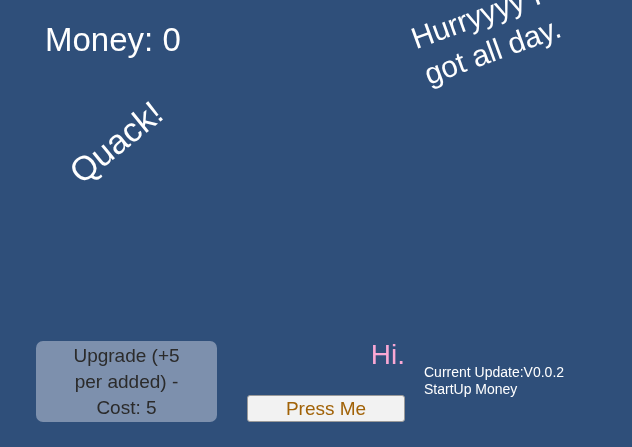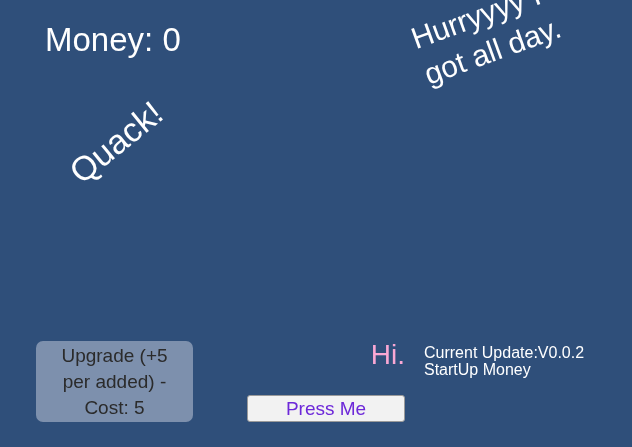--- a/index.html
+++ b/index.html
@@ -59,21 +59,21 @@
     color: #ffffff;
     transform: rotate(-20deg);
     transform-origin: left top;
   }
 
   
   .upgrade-button {
     position: absolute;
     left: 36px;
     top: 341px;
-    width: 157px;
+    width: 181px;
     height: 81px;
     background: #7d90ad;
     border: none;
     border-radius: 7px;
     color: #2b2b2b;
     font-family: "Liberation Sans", sans-serif;
     font-size: 19px;
     line-height: 26px;
     text-align: center;
     padding: 0 6px;
@@ -100,37 +100,37 @@
   }
   .press-button {
     position: absolute;
     left: 247px;
     top: 395px;
     width: 158px;
     height: 27px;
     background: #f2f2f2;
     border: 1px solid #9a9a9a;
     border-radius: 3px;
-    color: #6d28d9;
+    color: #a16207;
     font-family: "Liberation Sans", sans-serif;
     font-size: 19px;
     line-height: 19px;
     text-align: center;
     box-sizing: border-box;
     padding: 0;
     cursor: pointer;
   }
 
   
   .update-notes {
     position: absolute;
     left: 424px;
-    top: 344px;
+    top: 364px;
     width: 200px;
-    font-size: 16px;
+    font-size: 14px;
     line-height: 17px;
     color: #ffffff;
   }
   .update-notes span {
     display: block;
     white-space: nowrap;
   }
 </style>
 </head>
 <body>

